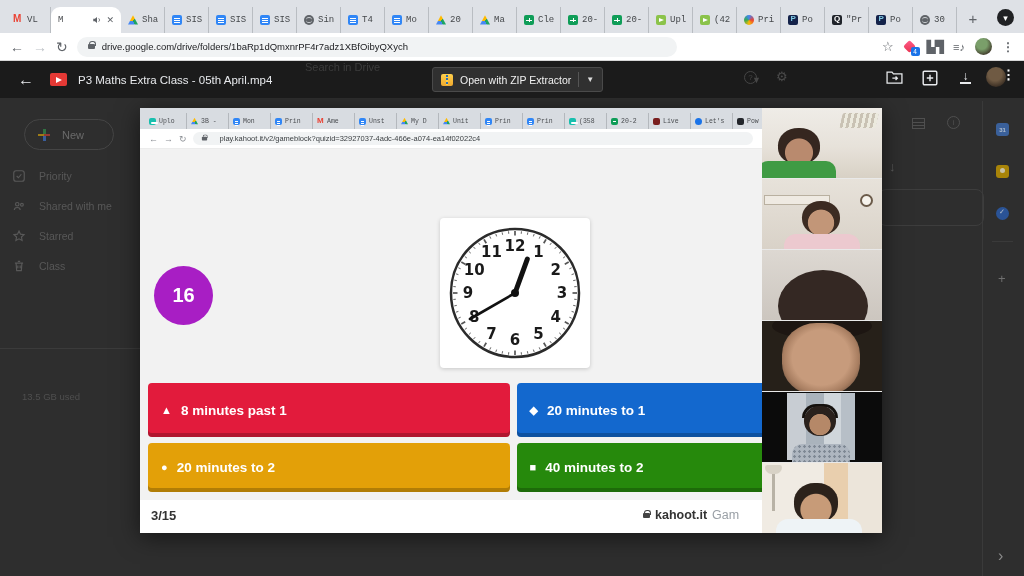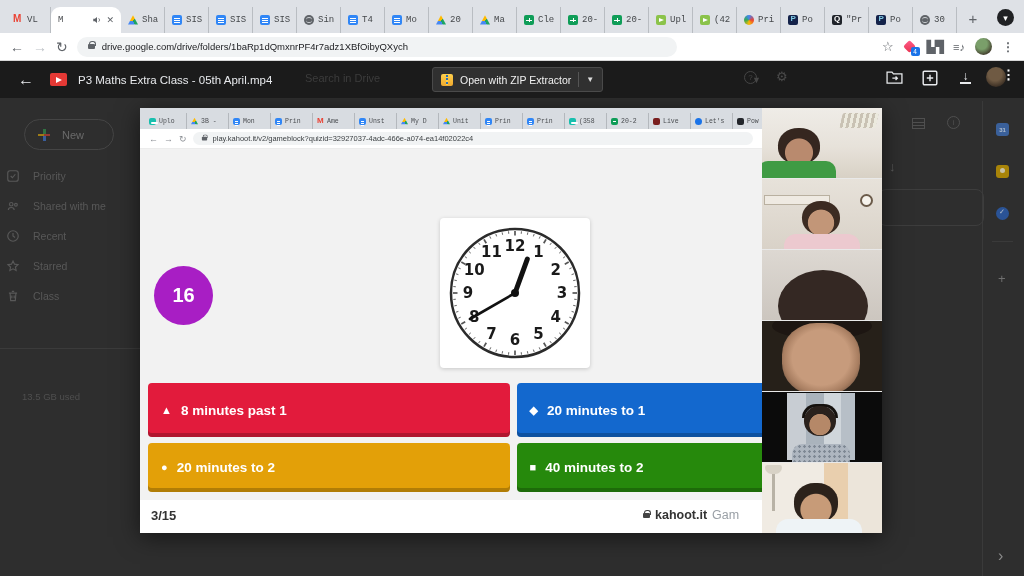--- a/index.html
+++ b/index.html
@@ -72,21 +72,21 @@
   .content { position:absolute; top:61px; left:0; width:1024px; height:515px; background:#2e2e2e; }
 
   
   .dim { color:#5a5a5a; position:absolute; }
   .new-pill { left:24px; top:58px; width:90px; height:31px; border:1px solid #454545; border-radius:17px;
               display:flex; align-items:center; gap:12px; padding:0 13px; font-size:11px; color:#6a6a6a; }
   .gplus { position:relative; width:12px; height:12px; opacity:.55; }
   .gplus::before { content:""; position:absolute; left:5px; top:0; width:2.5px; height:12px; background:linear-gradient(#34a853 0 50%, #4285f4 50%); }
   .gplus::after { content:""; position:absolute; left:0; top:5px; width:12px; height:2.5px; background:linear-gradient(90deg,#fbbc04 0 50%, #ea4335 50%); }
   .side-items { left:0; top:100px; width:140px; }
-  .side-item { position:relative; height:30px; display:flex; align-items:center; gap:13px; padding-left:6px; font-size:10.5px; color:#585858; }
+  .side-item { position:relative; height:30px; display:flex; align-items:center; gap:13px; padding-left:12px; font-size:10.5px; color:#585858; }
   .side-item svg { flex:0 0 auto; }
   .expander { position:absolute; left:8px; font-size:7px; color:#585858; }
   .side-divider { left:0; top:287px; width:140px; height:1px; background:#3b3b3b; }
   .storage-row { left:0; top:296px; width:140px; height:30px; display:flex; align-items:center; gap:13px; padding-left:22px; font-size:10.5px; color:#585858; }
   .storage-used { left:22px; top:330px; font-size:9.5px; color:#4f4f4f; }
 
   
   .rail-line { left:982px; top:40px; width:1px; height:475px; background:#3a3a3a; }
   .icon-listview { left:912px; top:57px; width:13px; height:11px; border:1px solid #6a6a6a; opacity:.55;
                    background:linear-gradient(#6a6a6a,#6a6a6a) 0 3px/100% 1px no-repeat, linear-gradient(#6a6a6a,#6a6a6a) 0 6px/100% 1px no-repeat; }
@@ -104,21 +104,21 @@
   .rail-plus { left:998px; top:210px; color:#707070; font-size:13px; }
   .next-chevron { left:998px; top:486px; color:#8a8a8a; font-size:16px; }
 
   
   .ov-header { position:absolute; top:0; left:0; width:1024px; height:37px; background:#1b1b1b; z-index:20;
                display:flex; align-items:center; }
   .ov-back { color:#e8eaed; font-size:16px; margin-left:18px; }
   .file-icon { position:relative; width:17px; height:13px; background:#e53935; border-radius:2px; margin-left:16px; }
   .file-icon::after { content:""; position:absolute; left:6px; top:3.5px; border-left:6px solid #fff; border-top:3px solid transparent; border-bottom:3px solid transparent; }
   .ov-title { color:#e8eaed; font-size:11.5px; margin-left:11px; }
-  .ghost-search { position:absolute; left:305px; top:11px; color:#3c3c3c; font-size:11px; }
+  .ghost-search { position:absolute; left:305px; top:0; color:#3c3c3c; font-size:11px; }
   .openwith { position:absolute; left:432px; top:6px; height:25px; background:#303030; border:1px solid #4a4a4a; border-radius:3px;
               display:flex; align-items:center; padding:0 8px; gap:7px; }
   .zip-ic { position:relative; width:12px; height:12px; background:linear-gradient(#ffd04c,#f0a92e); border-radius:2px; }
   .zip-ic::after { content:""; position:absolute; left:5px; top:1px; width:2px; height:10px; background:repeating-linear-gradient(#2b6fb3 0 2px, #ffd04c 2px 3.5px); }
   .openwith-label { color:#f1f1f1; font-size:10.5px; }
   .ow-div { width:1px; height:15px; background:#555; }
   .ow-caret { color:#ddd; font-size:8px; }
   .ghost-caret { position:absolute; left:752px; top:14px; color:#474747; font-size:9px; }
   .ghost-help { position:absolute; left:744px; top:10px; width:13px; height:13px; border:1px solid #454545; border-radius:50%; color:#454545; font-size:8px; display:flex; align-items:center; justify-content:center; }
   .ghost-gear { position:absolute; left:776px; top:8px; color:#4a4a4a; font-size:13px; }
@@ -135,21 +135,21 @@
   
   .video { position:absolute; left:140px; top:47px; width:742px; height:425px; background:#fff; z-index:10;
            box-shadow:0 4px 22px rgba(0,0,0,.55); }
   .v-tabs { height:21px; background:#d8dce1; display:flex; align-items:flex-end; padding-left:5px; }
   .v-tab { height:16px; width:42px; flex:0 0 auto; display:flex; align-items:center; gap:3px; padding:0 4px;
            font-size:6.5px; color:#4a4d51; white-space:nowrap; overflow:hidden; box-shadow:inset -1px 0 0 #b4b8bd; }
   .v-tab .fav { width:7px; height:7px; }
   .v-tab .fav-gmail::before { font-size:8px; top:-2px; }
   .v-addr { height:20px; background:#fff; display:flex; align-items:center; gap:6px; padding:0 9px; border-bottom:1px solid #ececec; }
   .v-nav { color:#8b8f94; font-size:9px; }
-  .v-omni { flex:0 0 auto; width:560px; height:13px; background:#f1f3f4; border-radius:7px; display:flex; align-items:center; gap:5px; padding:0 8px; }
+  .v-omni { flex:0 0 auto; width:560px; height:13px; background:#f1f3f4; border-radius:7px; display:flex; align-items:center; gap:12px; padding:0 8px; }
   .v-omni .lock { transform:scale(.75); }
   .v-url { font-size:7.5px; color:#3c4043; white-space:nowrap; }
 
   .kahoot { position:relative; width:742px; height:384px; background:#f2f2f2; overflow:hidden; }
   .k-titleband { position:absolute; top:0; left:0; width:742px; height:53px; background:#fff;
                  display:flex; align-items:center; justify-content:center; }
   .k-title { font-size:17.5px; font-weight:bold; color:#2b2b2b; letter-spacing:.2px; }
   .k-timer { position:absolute; left:14px; top:117px; width:59px; height:59px; border-radius:50%; background:#a81ec4;
              color:#fff; font-size:20px; font-weight:bold; display:flex; align-items:center; justify-content:center; }
   .k-clockbox { position:absolute; left:300px; top:69px; width:150px; height:150px; background:#fff; border-radius:4px;
@@ -342,29 +342,20 @@
         </div>
         <div class="side-item">
           <span>
             <svg width="14" height="14" viewBox="0 0 24 24" fill="none" stroke="#585858" stroke-width="2">
               <circle cx="9" cy="9" r="3"></circle>
               <circle cx="17" cy="10" r="2.4"></circle>
               <path d="M4 19c0-3 2.5-4.5 5-4.5s5 1.5 5 4.5"></path>
             </svg>
           </span>
           <span class="slabel">Shared with me</span>
-        </div>
-        <div class="side-item">
-          <span>
-            <svg width="14" height="14" viewBox="0 0 24 24" fill="none" stroke="#585858" stroke-width="2">
-              <circle cx="12" cy="12" r="9"></circle>
-              <path d="M12 7v5l3.5 2.5"></path>
-            </svg>
-          </span>
-          <span class="slabel">Recent</span>
         </div>
         <div class="side-item">
           <span>
             <svg width="14" height="14" viewBox="0 0 24 24" fill="none" stroke="#585858" stroke-width="2">
               <path d="M12 3.5l2.6 5.4 6 .8-4.4 4.1 1.1 5.9-5.3-2.9-5.3 2.9 1.1-5.9L3.4 9.7l6-.8z"></path>
             </svg>
           </span>
           <span class="slabel">Starred</span>
         </div>
         <div class="side-item">

